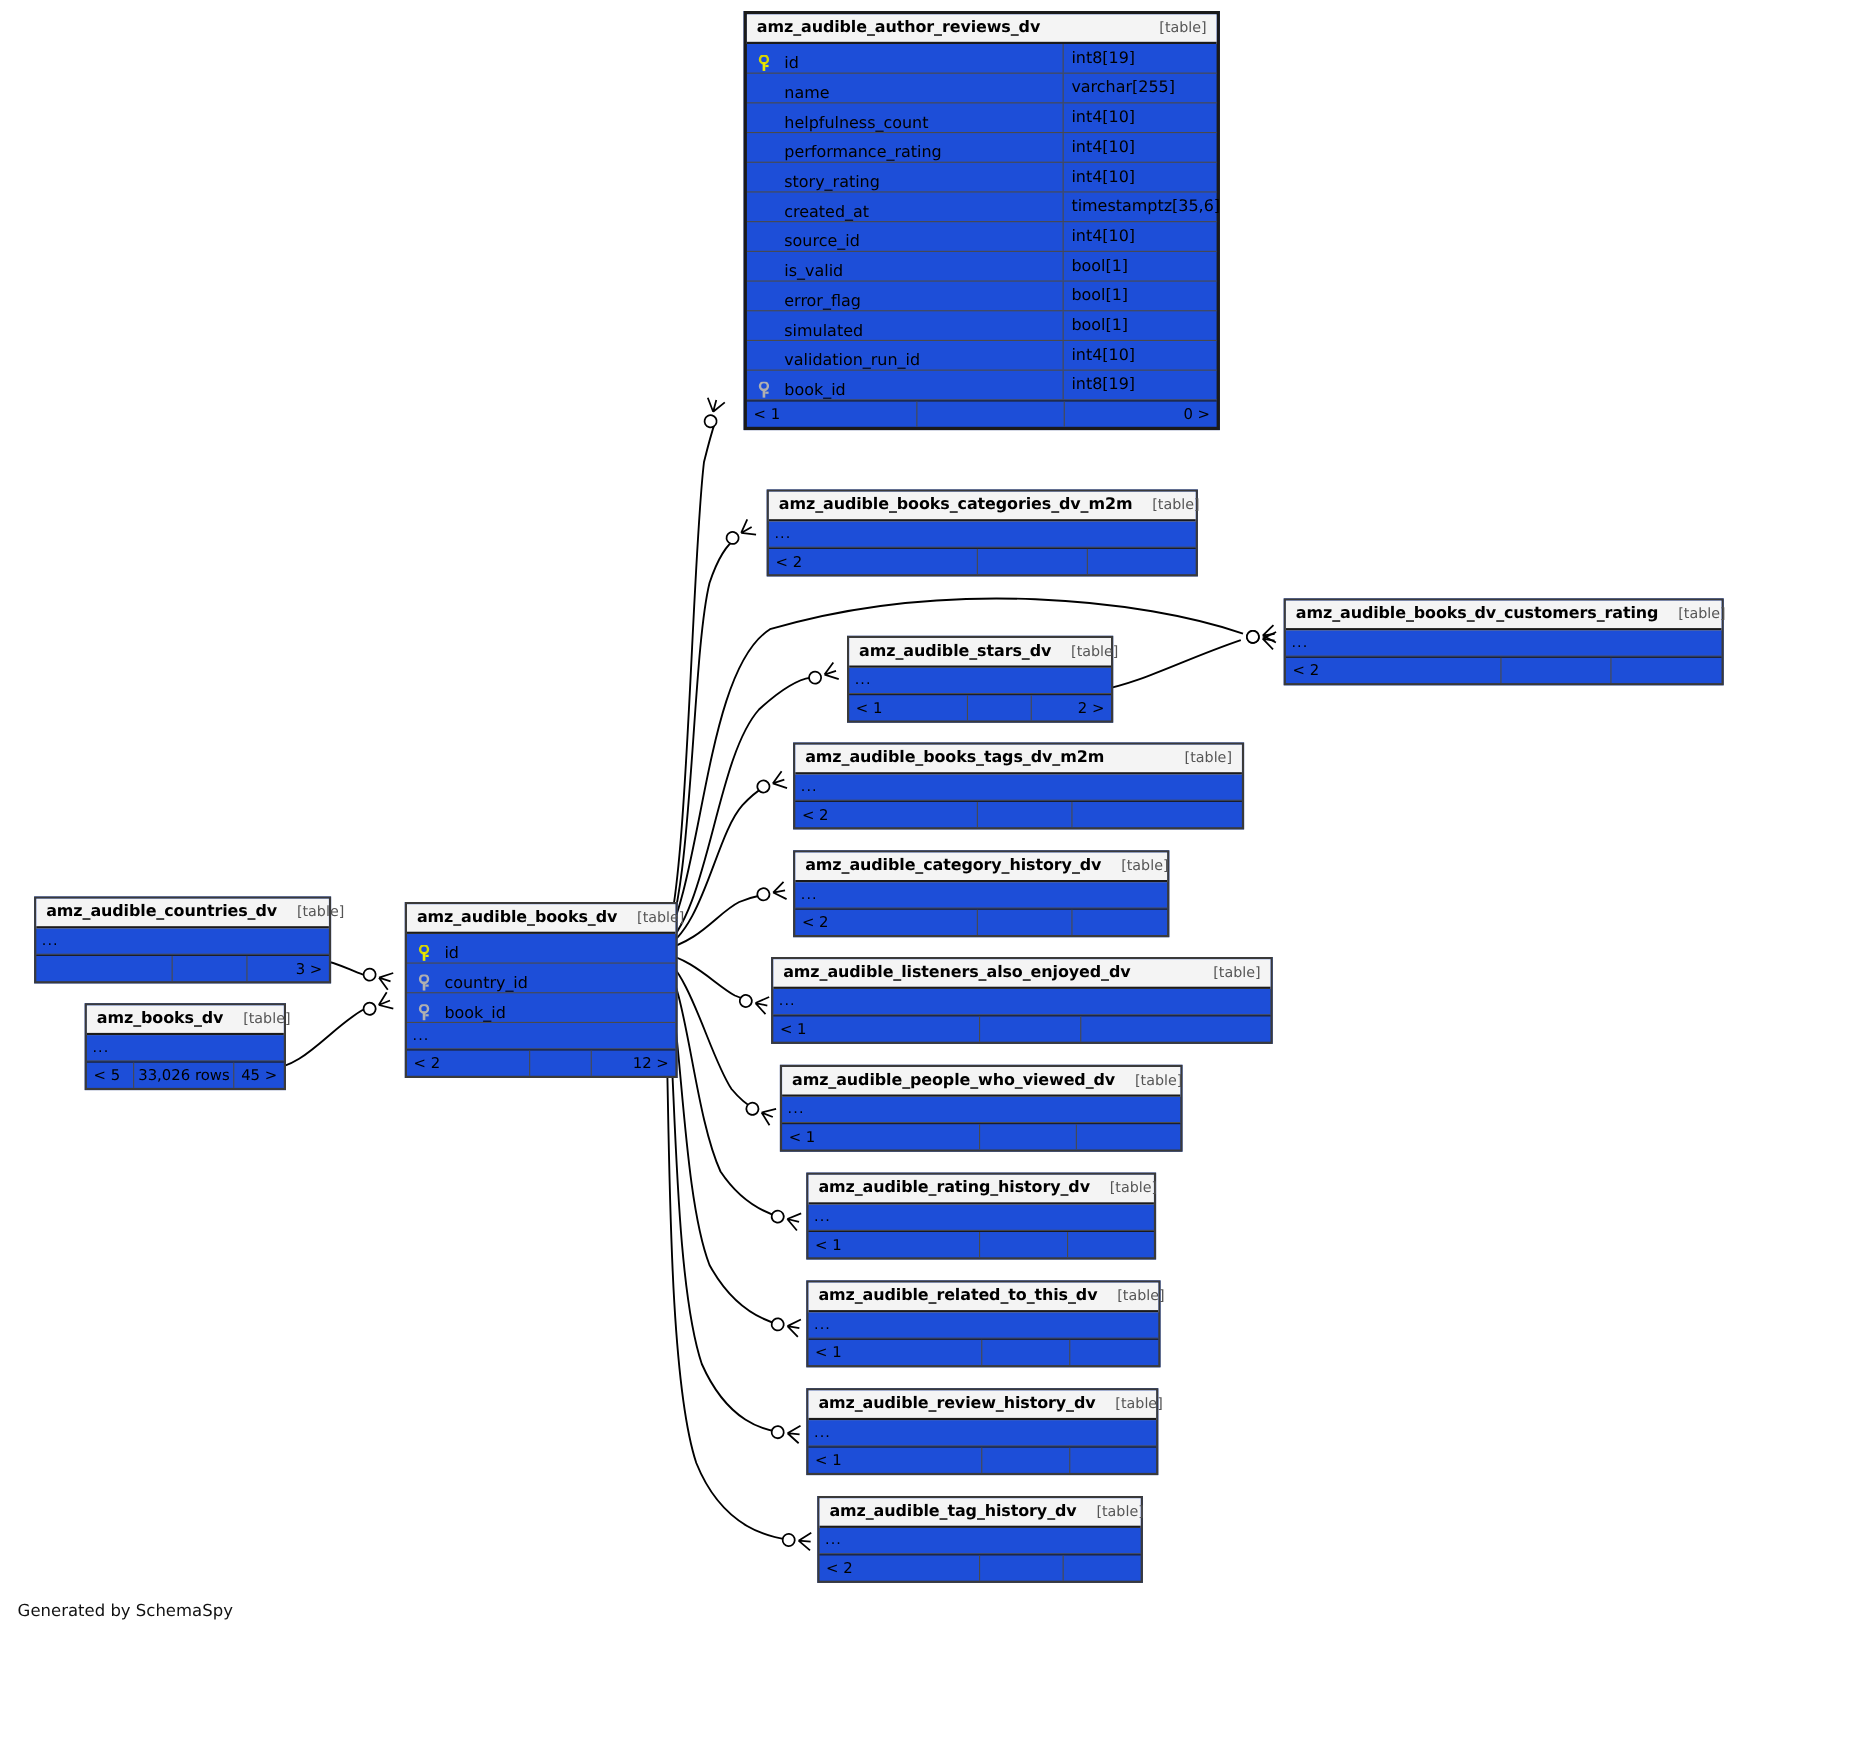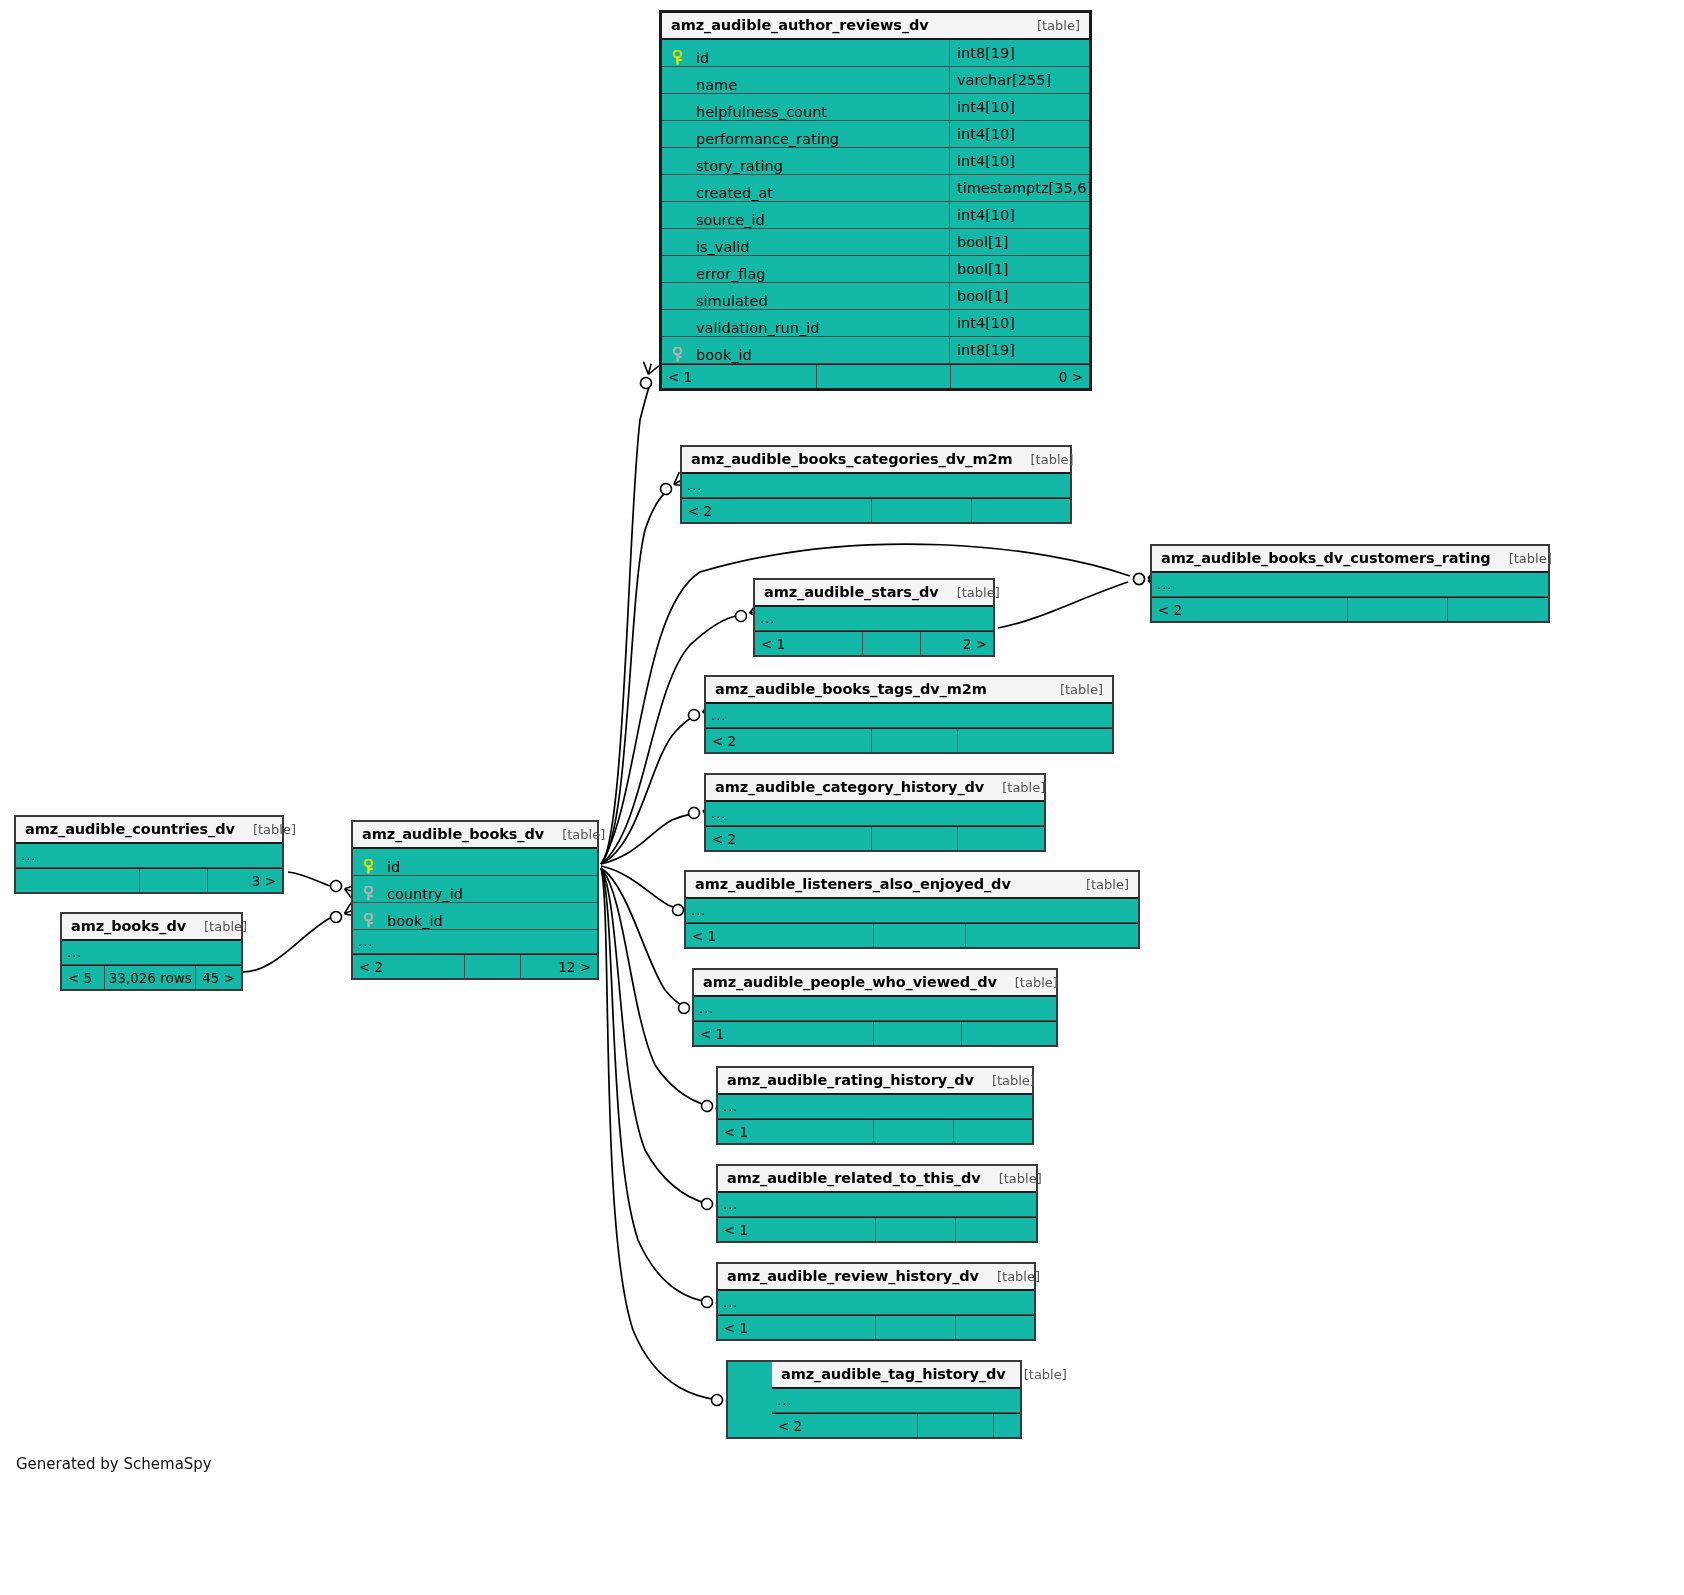--- a/index.html
+++ b/index.html
@@ -23,24 +23,25 @@
   svg.edges {
     position: absolute;
     left: 0; top: 0;
     width: 1684px;
     height: 1595px;
     pointer-events: none;
   }
   .table-box {
     position: absolute;
     box-sizing: border-box;
-    background: #14b8a6;
+    background: #1d4ed8;
     border: 2px solid #3a3a3a;
     font-size: 14.5px;
     color: #000000;
+    margin-left: 17px;
   }
   .table-box.thick {
     border: 3px solid #1a1a1a;
   }
   .tbl-header {
     display: flex;
     align-items: center;
     justify-content: space-between;
     background: #f4f4f4;
     border-bottom: 2px solid #1a1a1a;
@@ -444,21 +445,21 @@
       <span class="tbl-tag">[table]</span>
     </div>
     <div class="ellipsis-row">...</div>
     <div class="foot-row">
       <div class="foot-cell foot-left" style="width:158px">&lt; 1</div>
       <div class="foot-cell foot-mid" style="width:80px"></div>
       <div class="foot-cell foot-right" style="flex:1"></div>
     </div>
   </div>
 
-  <div class="table-box" style="left:726px; top:1360px; width:296px;padding-left:44px;">
+  <div class="table-box" style="left:726px; top:1360px; width:296px;">
     <div class="tbl-header">
       <span class="tbl-title">amz_audible_tag_history_dv</span>
       <span class="tbl-tag">[table]</span>
     </div>
     <div class="ellipsis-row">...</div>
     <div class="foot-row">
       <div class="foot-cell foot-left" style="width:146px">&lt; 2</div>
       <div class="foot-cell foot-mid" style="width:76px"></div>
       <div class="foot-cell foot-right" style="flex:1"></div>
     </div>

